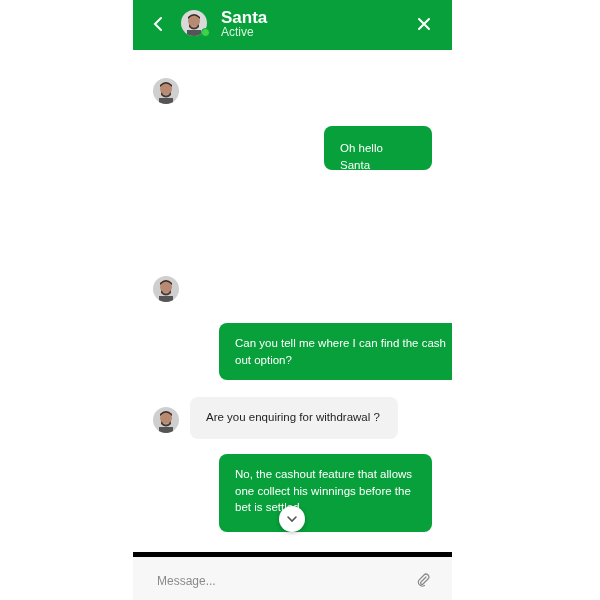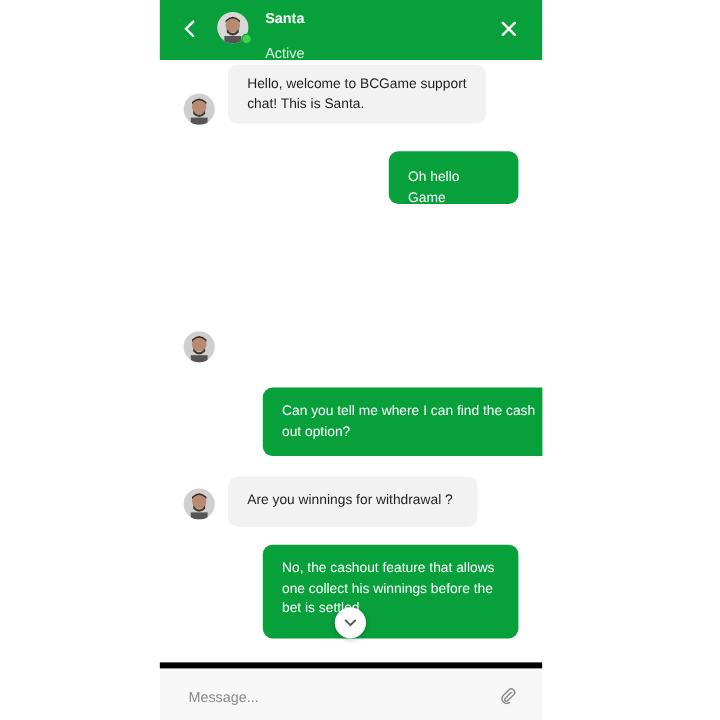--- a/index.html
+++ b/index.html
@@ -3,22 +3,22 @@
 <meta charset="utf-8">
 <style>
   html, body { margin:0; padding:0; background:#ffffff; }
   body { width:600px; height:600px; position:relative; overflow:hidden; font-family:"Liberation Sans", sans-serif; }
   .panel { position:absolute; left:133px; top:0; width:319px; height:600px; background:#ffffff; overflow:hidden; }
   .header { position:absolute; left:0; top:0; width:319px; height:50px; background:#07a03a; color:#fff; }
   .back { position:absolute; left:18px; top:13px; width:16px; height:22px; cursor:pointer; }
   .close { position:absolute; right:18px; top:14px; width:20px; height:20px; cursor:pointer; }
   .h-avatar { position:absolute; left:48px; top:10px; width:26px; height:26px; border-radius:50%; background:#d9d9d9; overflow:hidden; }
   .online { position:absolute; left:68px; top:28px; width:7px; height:7px; border-radius:50%; background:#3fd34a; border:1px solid #07a03a; }
-  .h-name { position:absolute; left:88px; top:8px; font-size:12px; font-weight:bold; }
-  .h-status { position:absolute; left:88px; top:25px; font-size:12px; color:#d8f5de;margin-top:12px; }
+  .h-name { position:absolute; left:88px; top:8px; font-size:17px; font-weight:bold; }
+  .h-status { position:absolute; left:88px; top:25px; font-size:12px; color:#d8f5de; }
   .msgs { position:absolute; left:0; top:50px; width:319px; height:502px; }
   .bubble { position:absolute; font-size:11.5px; line-height:16.5px; border-radius:8px; box-sizing:border-box; padding:8px 16px; }
   .in { background:#f2f2f2; color:#1f1f1f; }
   .out { background:#07a03a; color:#ffffff; }
   .avatar { position:absolute; width:26px; height:26px; border-radius:50%; background:#cfcfcf; overflow:hidden; }
   .scroll-btn { position:absolute; left:146px; top:506px; width:26px; height:26px; border-radius:50%; background:#fff; box-shadow:0 1px 4px rgba(0,0,0,0.25); cursor:pointer; display:flex; align-items:center; justify-content:center; }
   .composer { position:absolute; left:0; top:552px; width:319px; height:48px; background:#f7f7f7; border-top:5px solid #000000; }
   .composer input { position:absolute; left:22px; top:12px; width:240px; height:22px; border:none; background:transparent; font-size:12px; color:#333; outline:none; font-family:"Liberation Sans", sans-serif; }
   .composer input::placeholder { color:#8a8a8a; }
   .attach { position:absolute; right:22px; top:16px; width:14px; height:14px; cursor:pointer; }
@@ -56,44 +56,43 @@
   <div class="msgs">
 
     <div class="avatar" style="left:20px; top:28px;">
       <svg width="26" height="26" viewBox="0 0 26 26">
           <circle cx="13" cy="11" r="6" fill="#b88a72"></circle>
           <path d="M7 9 Q13 2 19 9 L19 7 Q13 1 7 7Z" fill="#3a2a22"></path>
           <path d="M8 14 Q13 21 18 14 L18 17 Q13 22 8 17Z" fill="#4a3a30"></path>
           <rect x="6" y="20" width="14" height="8" fill="#555"></rect>
         </svg>
     </div>
-    <div class="bubble in" style="left:57px; top:4px; width:215px;">Hello, welcome to BCGame support chat! This is Santa.</div>
 
-    <div class="bubble out" style="left:191px; top:76px; width:108px; height:44px; padding-top:14px;">Oh hello Game</div>
+    <div class="bubble out" style="left:191px; top:76px; width:108px; height:44px; padding-top:14px;">Oh hello Santa</div>
 
     <div class="avatar" style="left:20px; top:226px;">
       <svg width="26" height="26" viewBox="0 0 26 26">
           <circle cx="13" cy="11" r="6" fill="#b88a72"></circle>
           <path d="M7 9 Q13 2 19 9 L19 7 Q13 1 7 7Z" fill="#3a2a22"></path>
           <path d="M8 14 Q13 21 18 14 L18 17 Q13 22 8 17Z" fill="#4a3a30"></path>
           <rect x="6" y="20" width="14" height="8" fill="#555"></rect>
         </svg>
     </div>
 
     <div class="bubble out" style="left:86px; top:273px; width:243px; padding-top:12px; padding-bottom:12px;">Can you tell me where I can find the cash out option?</div>
 
     <div class="avatar" style="left:20px; top:357px;">
       <svg width="26" height="26" viewBox="0 0 26 26">
           <circle cx="13" cy="11" r="6" fill="#b88a72"></circle>
           <path d="M7 9 Q13 2 19 9 L19 7 Q13 1 7 7Z" fill="#3a2a22"></path>
           <path d="M8 14 Q13 21 18 14 L18 17 Q13 22 8 17Z" fill="#4a3a30"></path>
           <rect x="6" y="20" width="14" height="8" fill="#555"></rect>
         </svg>
     </div>
-    <div class="bubble in" style="left:57px; top:347px; width:208px; height:42px; padding-top:12px;">Are you winnings for withdrawal ?</div>
+    <div class="bubble in" style="left:57px; top:347px; width:208px; height:42px; padding-top:12px;">Are you enquiring for withdrawal ?</div>
 
     <div class="bubble out" style="left:86px; top:404px; width:213px; height:78px; padding-top:12px;">No, the cashout feature that allows one collect his winnings before the bet is settled</div>
 
     <div class="peek"></div>
   </div>
 
   <div class="scroll-btn">
     <svg width="12" height="8" viewBox="0 0 12 8">
         <path d="M2 2 L6 6 L10 2" stroke="#555" stroke-width="1.6" fill="none" stroke-linecap="round"></path>
       </svg>

